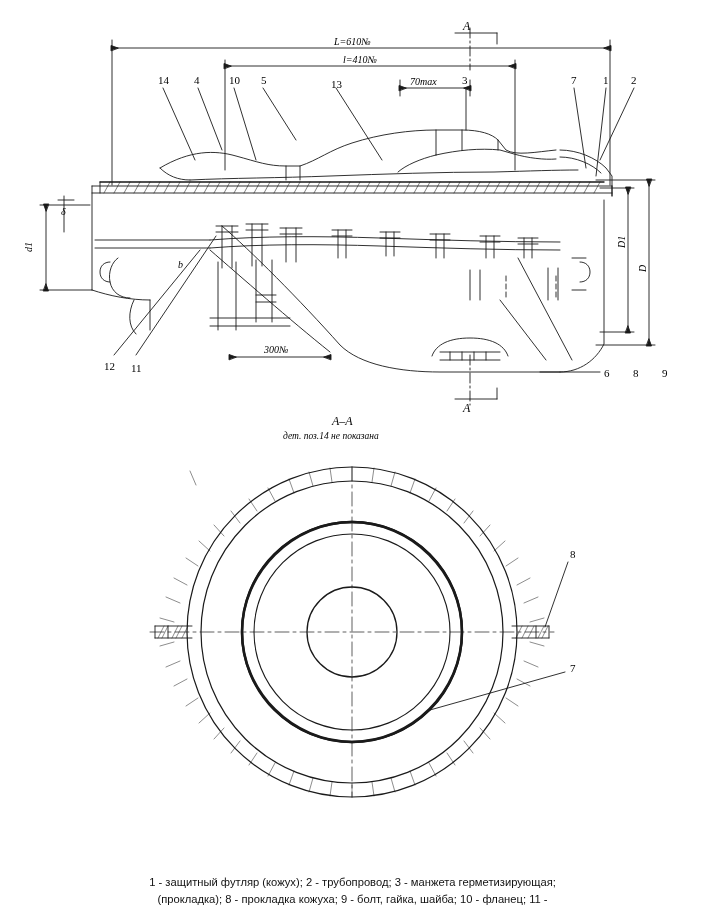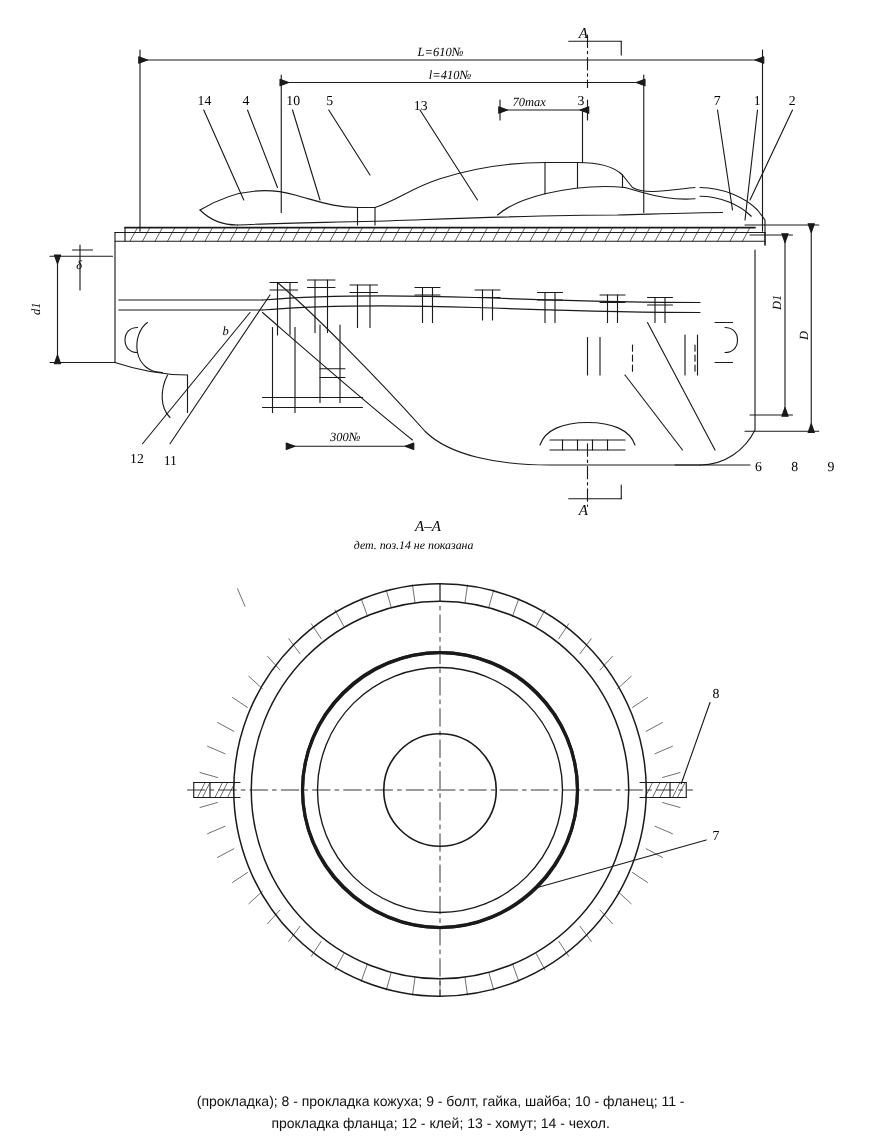--- a/index.html
+++ b/index.html
@@ -373,17 +373,17 @@
 
       <text class="sec-title" x="332" y="425">A–A</text>
       <text class="sec-sub" x="283" y="439">дет. поз.14  не показана</text>
 
       <text class="leader" x="570" y="558">8</text>
       <text class="leader" x="570" y="672">7</text>
     </g>
   </svg>
 
   <div class="legend">
+    <div>1 - защитный футляр (кожух); 2 - трубопровод; 3 - манжета герметизирующая;</div>
     <div>(прокладка); 8 - прокладка кожуха; 9 - болт, гайка, шайба; 10 - фланец; 11 -</div>
-    <div>прокладка фланца; 12 - клей; 13 - хомут; 14 - чехол.</div>
   </div>
 
 </div>
 
 </body></html>

